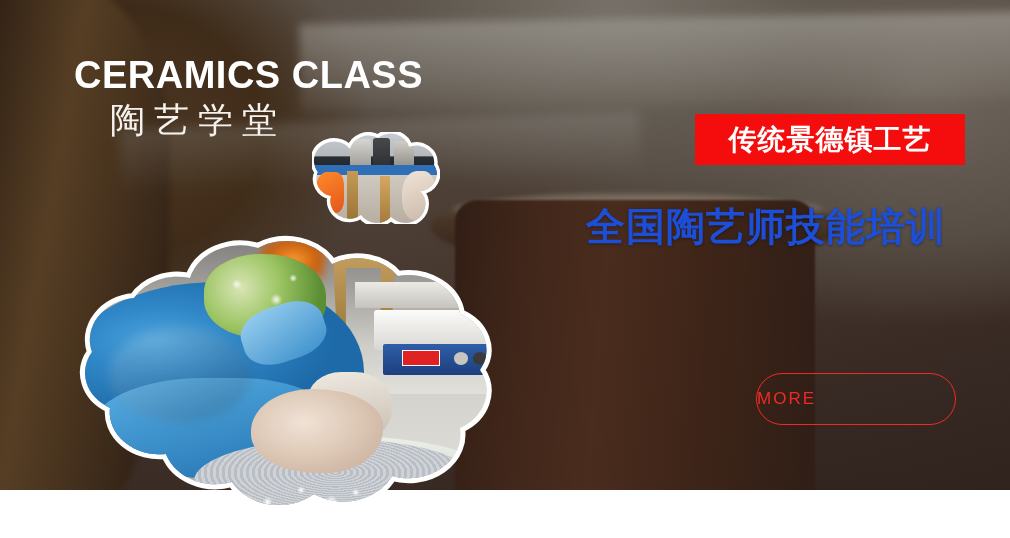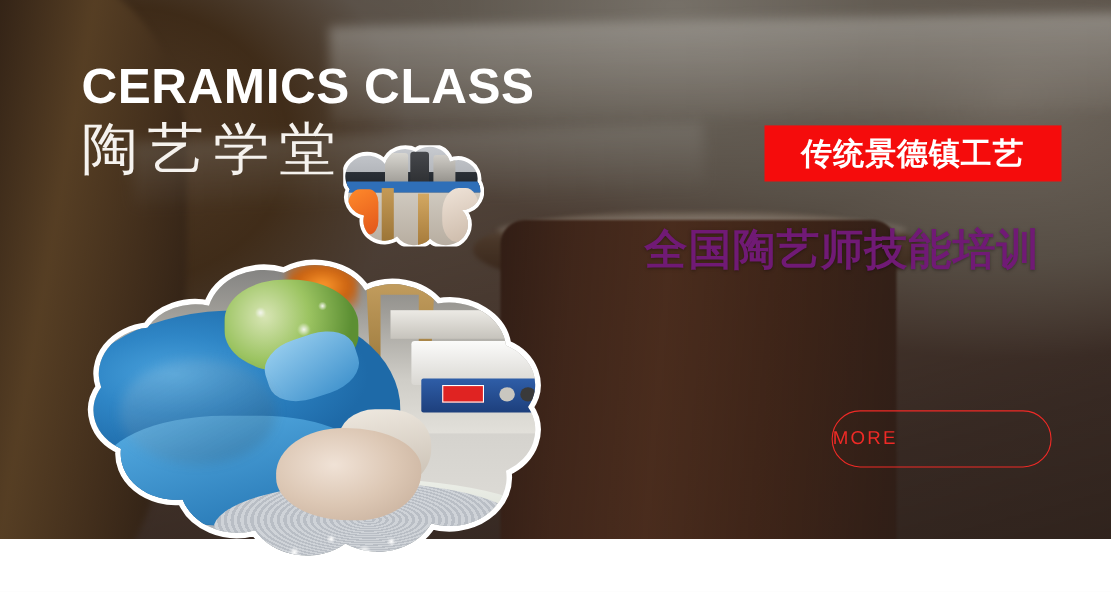--- a/index.html
+++ b/index.html
@@ -98,29 +98,30 @@
   
   .bottom-band {
     position:absolute; left:0; top:490px;
     width:1010px; height:48px;
     background:#ffffff;
   }
 
   
   .title-block { position:absolute; left:74px; top:56px; }
   .title-en {
-    font-size:45px; font-weight:700; color:#ffffff;
+    font-size:38px; font-weight:700; color:#ffffff;
     letter-spacing:0.5px; line-height:1.02;
     white-space:nowrap;
   }
   .title-cn {
     margin-top:6px;
-    font-size:51px; font-weight:300; color:#f5f2ee;
+    font-size:35px; font-weight:300; color:#f5f2ee;
     letter-spacing:9px; line-height:1.1;
     white-space:nowrap;
+    margin-left:36px;
   }
 
   
   .cloud-wrap { position:absolute; }
   .cloud-small { left:312px; top:132px; width:128px; height:92px; }
   .cloud-big   { left:62px;  top:232px; width:472px; height:280px; }
 
   .cloud-svg { position:absolute; left:0; top:0; width:100%; height:100%; }
 
   
@@ -281,21 +282,21 @@
     display:flex; align-items:center; justify-content:center;
   }
   .badge-text {
     color:#ffffff; font-size:28px; font-weight:700;
     letter-spacing:1px; line-height:1; white-space:nowrap;
   }
 
   .headline1 {
     position:absolute; left:566px; top:200px;
     width:400px; text-align:center;
-    color:#701a75; font-size:39px; font-weight:700;
+    color:#1d4ed8; font-size:39px; font-weight:700;
     letter-spacing:1px; white-space:nowrap;
     text-shadow:0 1px 3px rgba(0,0,0,0.35);
   }
   .headline2 {
     position:absolute; left:566px; top:275px;
     width:400px; text-align:right;
     color:#f3f1ee; font-size:38px; font-weight:400;
     letter-spacing:2px; white-space:nowrap;
     text-shadow:0 1px 3px rgba(0,0,0,0.35);
   }

